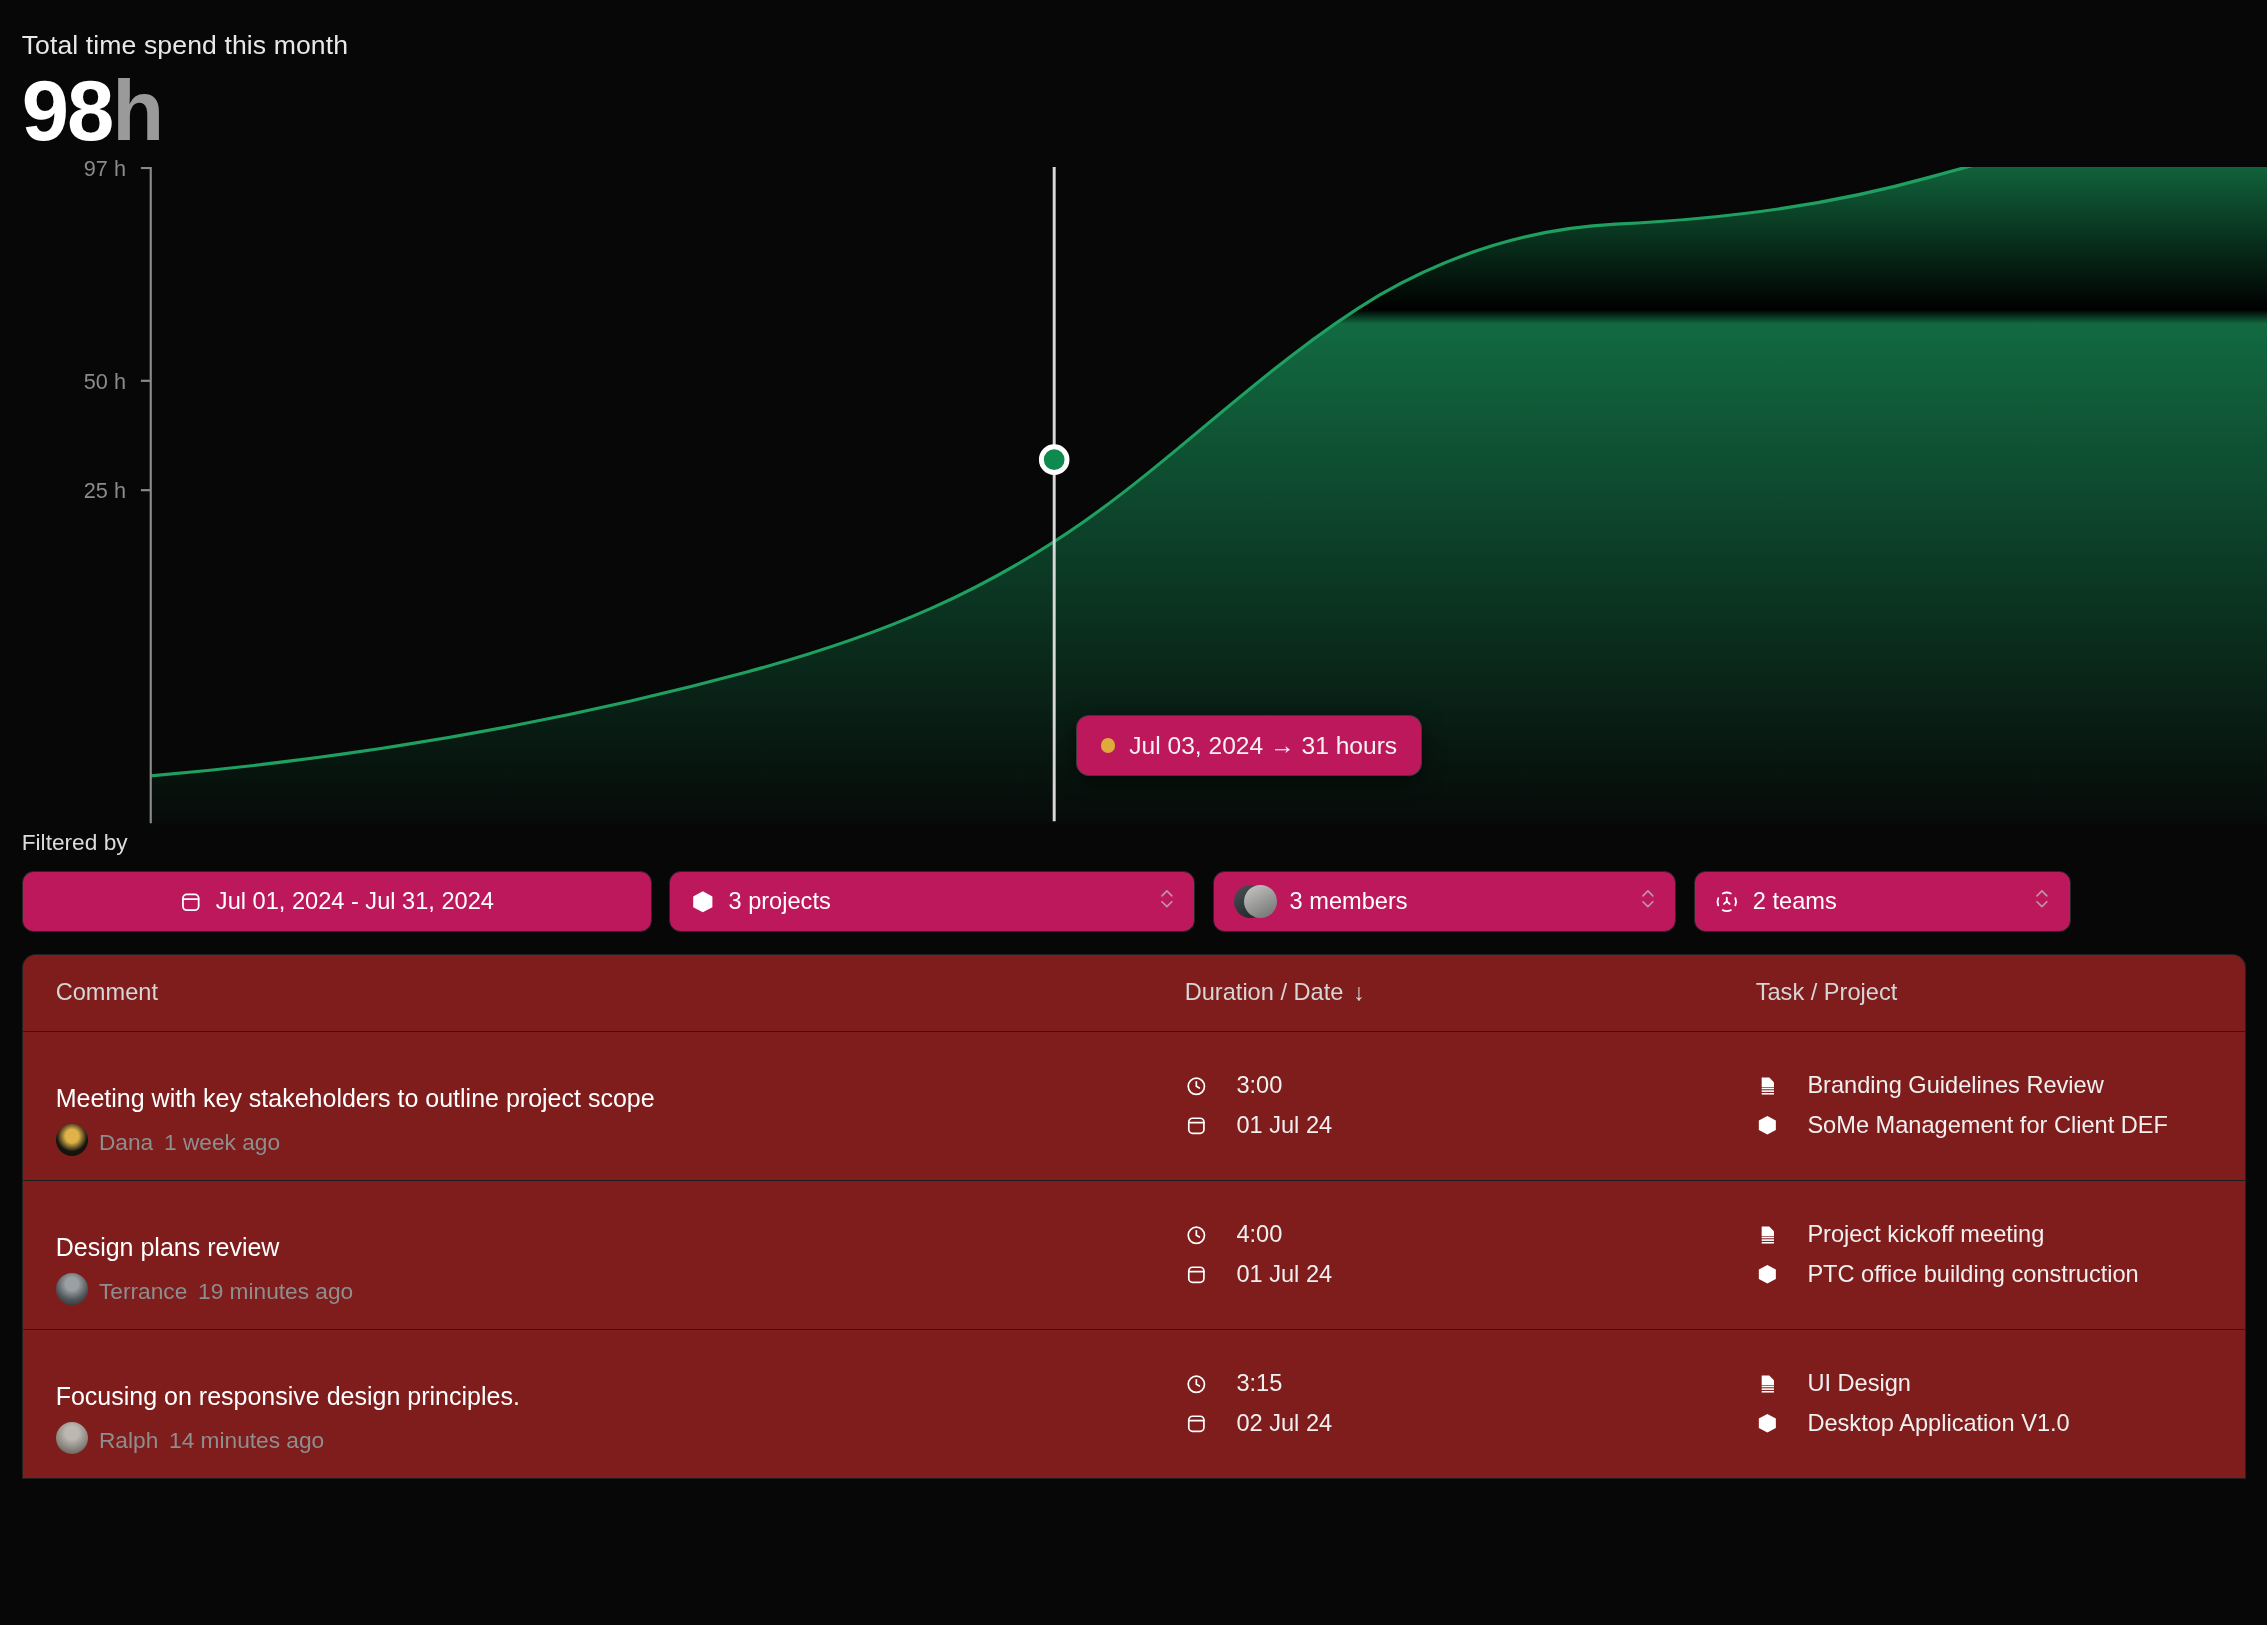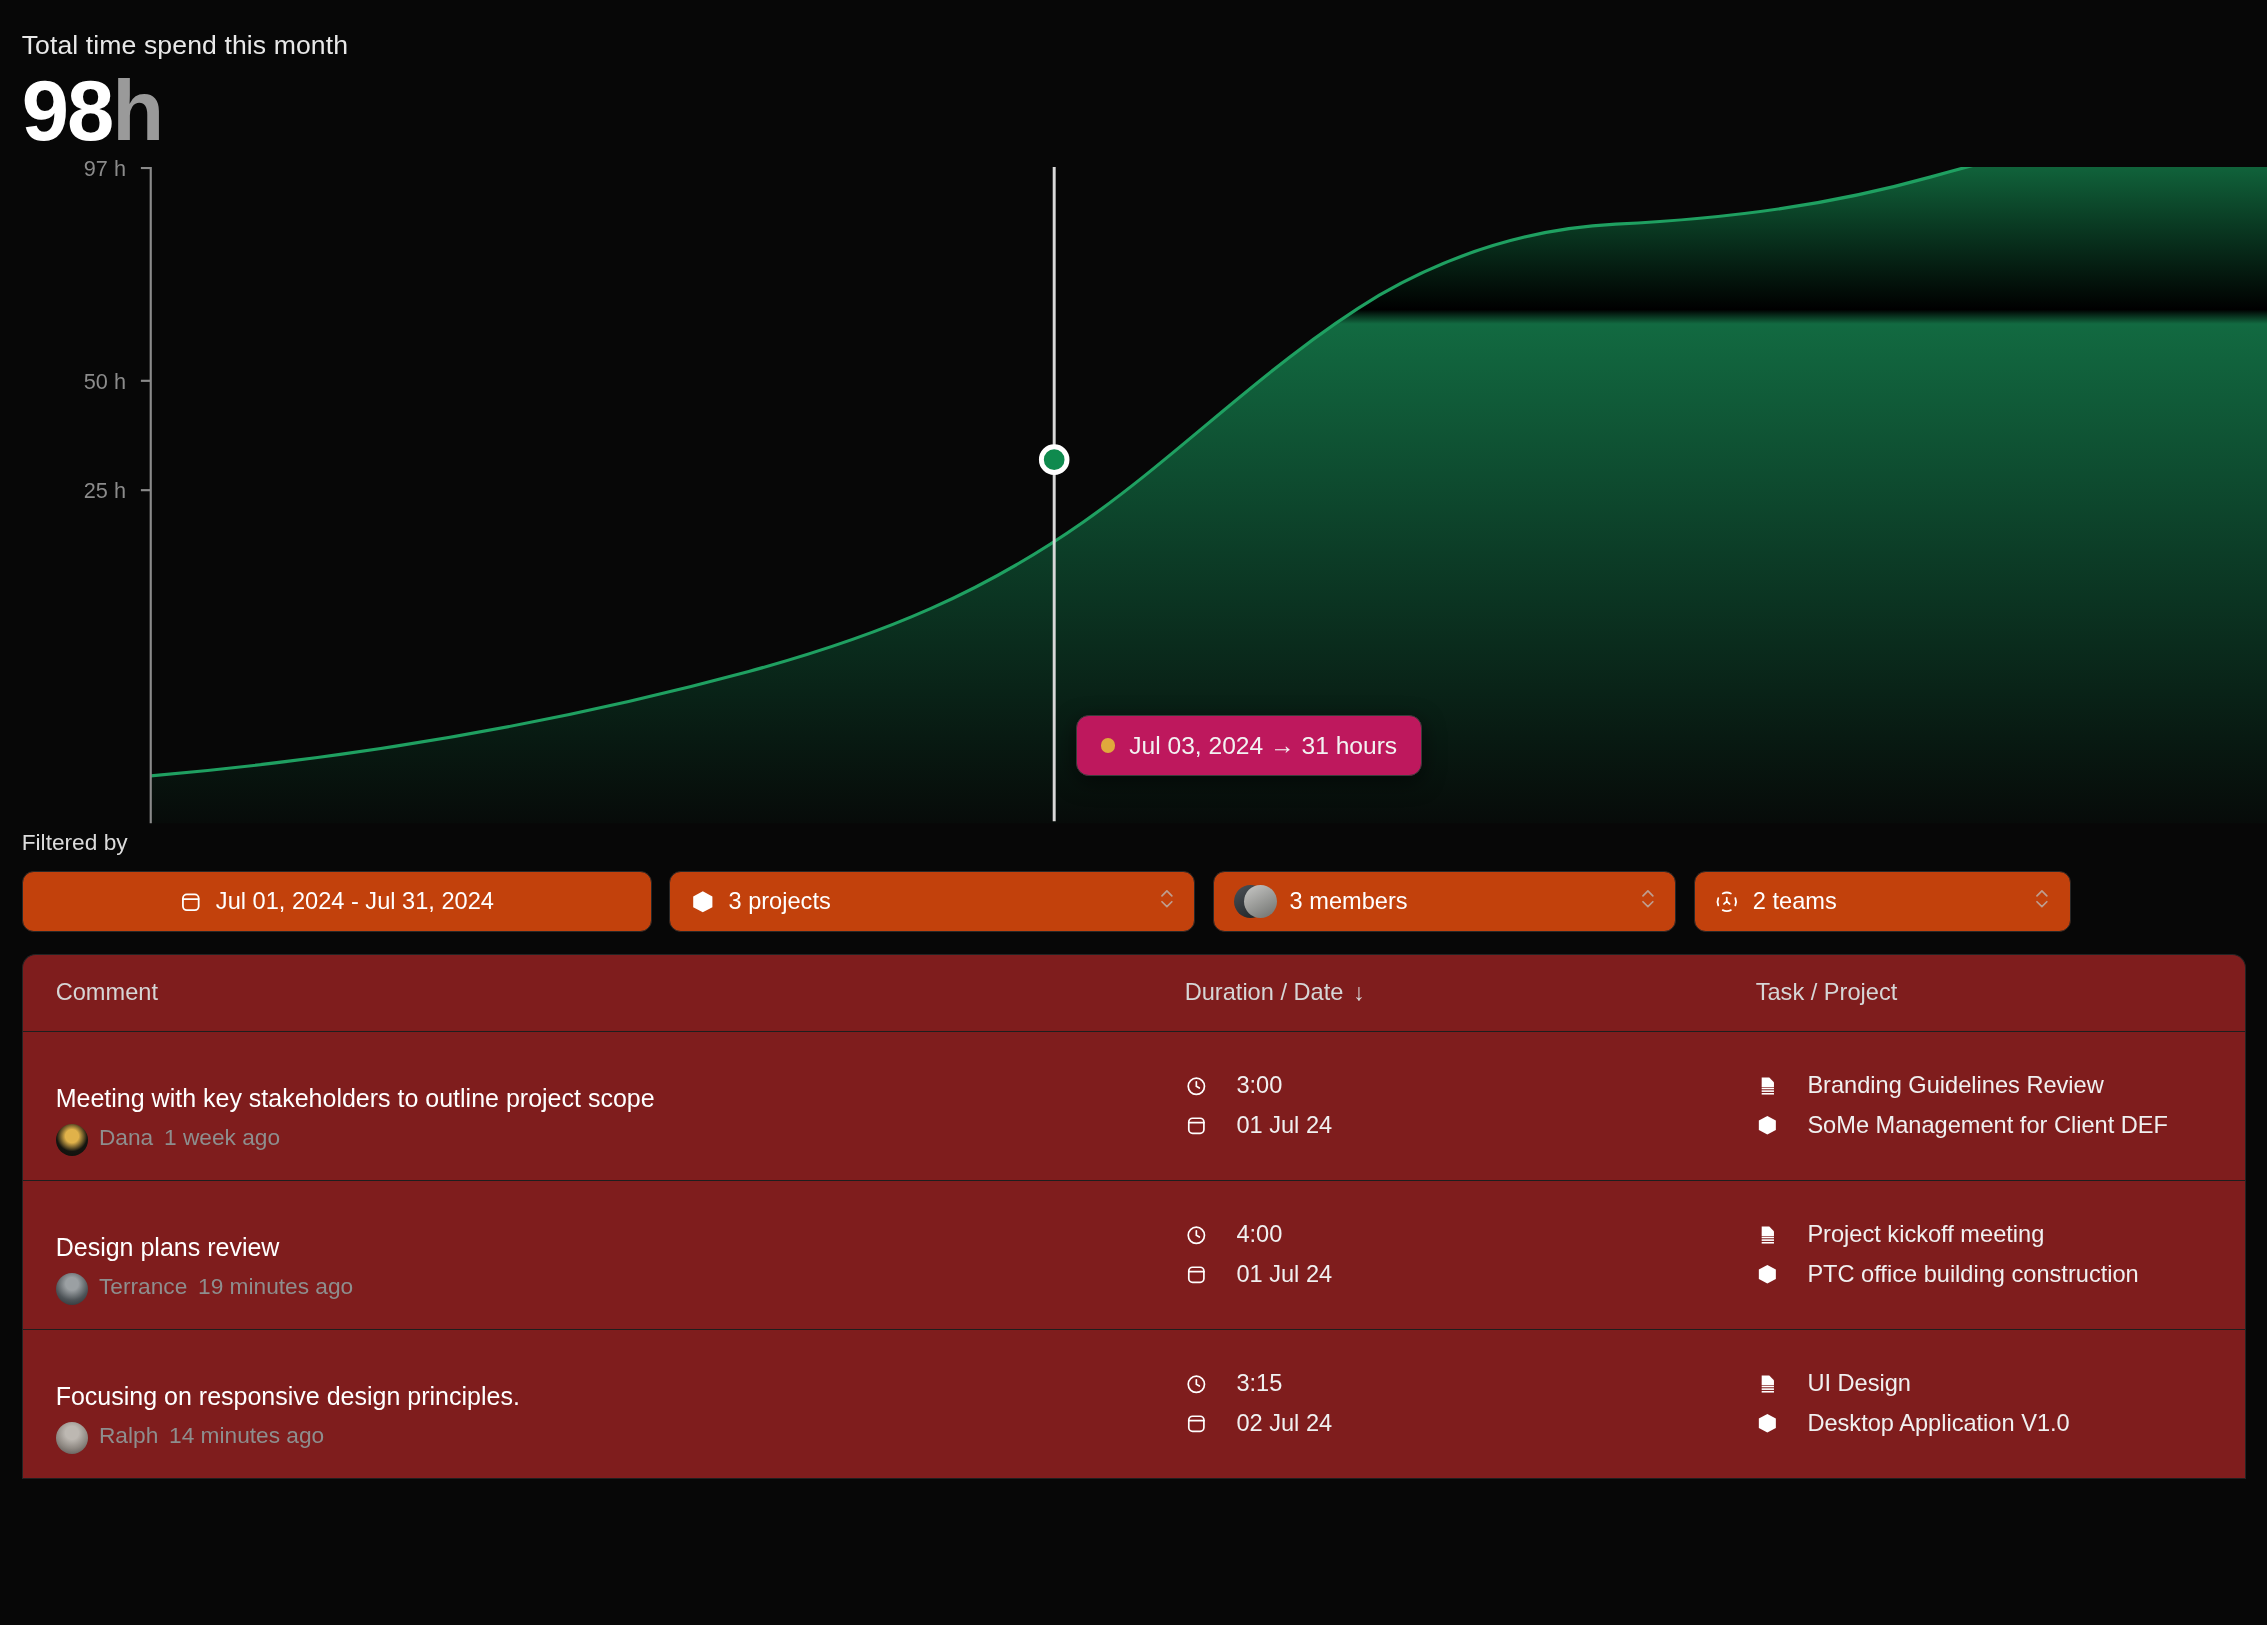--- a/index.html
+++ b/index.html
@@ -69,21 +69,21 @@
   }
 
   
   #filters-wrap { padding: 0 21.7px; margin-top: -7.9px; }
   #filtered-by-label {
     font-size: 22.7px; color: #dcdcdc; margin-bottom: 14.8px;
   }
   #filter-row { display: flex; gap: 17.7px; }
   .filter-chip {
     height: 61px;
-    background: #c2410c;
+    background: #be185d;
     border: 1px solid #272727;
     border-radius: 11.8px;
     display: flex;
     align-items: center;
     padding: 0 19.7px;
     gap: 12.8px;
     color: #ffffff;
     font-size: 23.6px;
     cursor: pointer;
   }
@@ -126,21 +126,21 @@
   .th {
     font-size: 23.6px; color: #d6d6d6;
     display: flex; align-items: center; gap: 9.9px;
   }
 
   .data-row { height: 149px; }
   .comment-title {
     font-size: 25px; color: #ffffff; margin-bottom: 10.8px; margin-top: 28px;
   }
   .comment-meta {
-    display: flex; align-items: flex-start; gap: 10.8px;
+    display: flex; align-items: flex-end; gap: 10.8px;
     font-size: 22.7px; color: #8e8e8e;
   }
   .meta-avatar {
     width: 32.5px; height: 32.5px; border-radius: 50%;
     flex: none; overflow: hidden;
   }
   .meta-avatar.dana { background: radial-gradient(circle at 50% 38%, #e0b24a 0 26%, #151510 60%, #0c0f0c 100%); }
   .meta-avatar.terrance { background: radial-gradient(circle at 50% 34%, #9ba0a3 0 24%, #4d5357 62%, #23282b 100%); }
   .meta-avatar.ralph { background: radial-gradient(circle at 50% 34%, #bdb8b2 0 25%, #8d8781 60%, #4b4744 100%); }
   .meta-name { color: #8e8e8e; }

